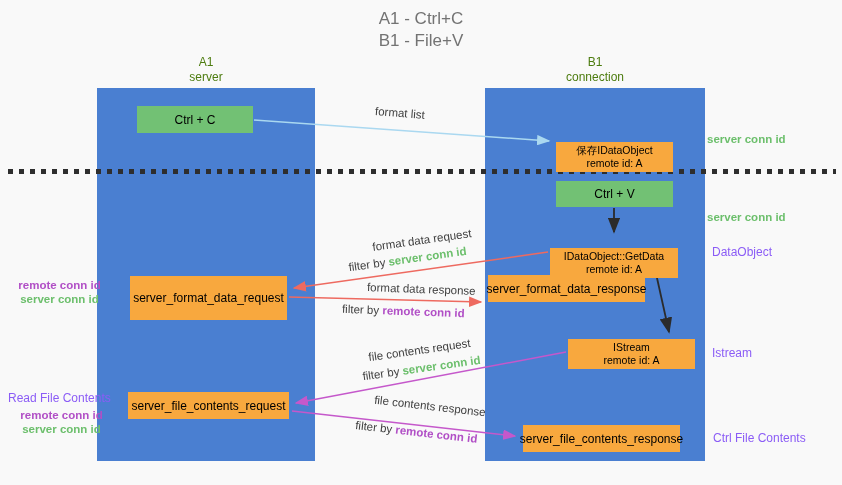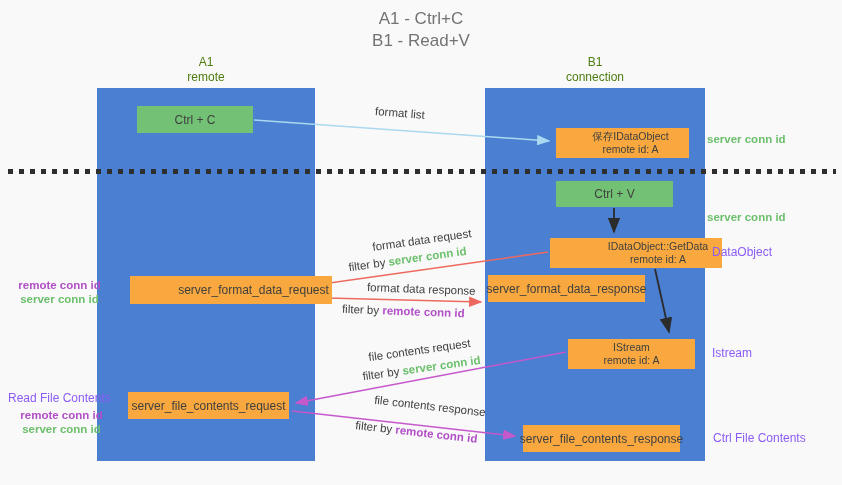--- a/index.html
+++ b/index.html
@@ -6,44 +6,44 @@
   .stage{position:relative;width:842px;height:485px;overflow:hidden;
          font-family:"Liberation Sans",sans-serif;background:#f9f9f9;color:#3f3f3f;}
   .title{position:absolute;left:0;top:8px;width:842px;text-align:center;
          font-size:17px;line-height:22px;color:#737373;}
   .colhead{position:absolute;top:55px;text-align:center;font-size:12px;line-height:15px;color:#4d7c0f;}
   .column{position:absolute;background:#4a7fd1;z-index:1;}
   .dotted{position:absolute;left:8px;top:169px;width:828px;height:5px;z-index:3;
           background:repeating-linear-gradient(to right,#2e2e2e 0 5px,transparent 5px 11px);}
   .arrows{position:absolute;left:0;top:0;z-index:2;}
   .box{position:absolute;z-index:4;display:flex;align-items:center;justify-content:center;
-       color:#404040;font-size:12px;text-align:center;}
+       color:#000000;font-size:12px;text-align:center;}
   .box.orange{background:#f8a83e;}
   .box.green{background:#72c174;}
   .box.twoline{flex-direction:column;font-size:10.5px;line-height:13px;}
   .lbl{position:absolute;z-index:4;font-size:11.5px;color:#3f3f3f;white-space:nowrap;}
   .greenlbl{color:#6cbf6c;font-weight:bold;}
   .purplelbl{color:#b14fc6;font-weight:bold;}
   .sidepair{position:absolute;z-index:4;width:95px;text-align:center;
             font-size:11.5px;font-weight:bold;line-height:14px;white-space:nowrap;}
   .darklbl{color:#8b5cf6;font-size:12px;font-weight:normal;}
 </style>
 </head>
 <body>
 
 <div class="stage">
 
   <div class="title">
     <div>A1 - Ctrl+C</div>
-    <div>B1 - Read+V</div>
+    <div>B1 - File+V</div>
   </div>
 
   <div class="colhead" style="left:97px;width:218px;">
     <div>A1</div>
-    <div>remote</div>
+    <div>server</div>
   </div>
   <div class="colhead" style="left:485px;width:220px;">
     <div>B1</div>
     <div>connection</div>
   </div>
 
   <div class="column" style="left:97px;top:88px;width:218px;height:373px;"></div>
   <div class="column" style="left:485px;top:88px;width:220px;height:373px;"></div>
 
   <div class="dotted"></div>
@@ -67,33 +67,33 @@
     <line x1="614" y1="208" x2="614" y2="232" stroke="#2b2b2b" stroke-width="1.8" marker-end="url(#mk-black)"></line>
     <line x1="548" y1="252" x2="294" y2="288" stroke="#ee6a60" stroke-width="1.5" marker-end="url(#mk-salmon)"></line>
     <line x1="289" y1="297" x2="481" y2="302" stroke="#ee6a60" stroke-width="1.5" marker-end="url(#mk-salmon)"></line>
     <line x1="655" y1="269" x2="669" y2="332" stroke="#2b2b2b" stroke-width="1.8" marker-end="url(#mk-black)"></line>
     <line x1="566" y1="352" x2="296" y2="403" stroke="#c558cb" stroke-width="1.5" marker-end="url(#mk-magenta)"></line>
     <line x1="292" y1="411" x2="515" y2="436" stroke="#c558cb" stroke-width="1.5" marker-end="url(#mk-magenta)"></line>
   </svg>
 
   <div class="box green" style="left:137px;top:106px;width:116px;height:27px;">Ctrl + C</div>
 
-  <div class="box orange twoline" style="left:556px;top:128px;width:117px;height:30px;padding-left:16px;">
+  <div class="box orange twoline" style="left:556px;top:142px;width:117px;height:30px;">
     <span>保存IDataObject</span>
     <span>remote id: A</span>
   </div>
 
   <div class="box green" style="left:556px;top:181px;width:117px;height:26px;">Ctrl + V</div>
 
-  <div class="box orange twoline" style="left:550px;top:238px;width:128px;height:30px;padding-left:44px;">
+  <div class="box orange twoline" style="left:550px;top:248px;width:128px;height:30px;">
     <span>IDataObject::GetData</span>
     <span>remote id: A</span>
   </div>
 
-  <div class="box orange" style="left:130px;top:276px;width:157px;height:28px;padding-left:45px;">server_format_data_request</div>
+  <div class="box orange" style="left:130px;top:276px;width:157px;height:44px;">server_format_data_request</div>
 
   <div class="box orange" style="left:488px;top:275px;width:157px;height:27px;">server_format_data_response</div>
 
   <div class="box orange twoline" style="left:568px;top:339px;width:127px;height:30px;">
     <span>IStream</span>
     <span>remote id: A</span>
   </div>
 
   <div class="box orange" style="left:128px;top:392px;width:161px;height:27px;">server_file_contents_request</div>
 

